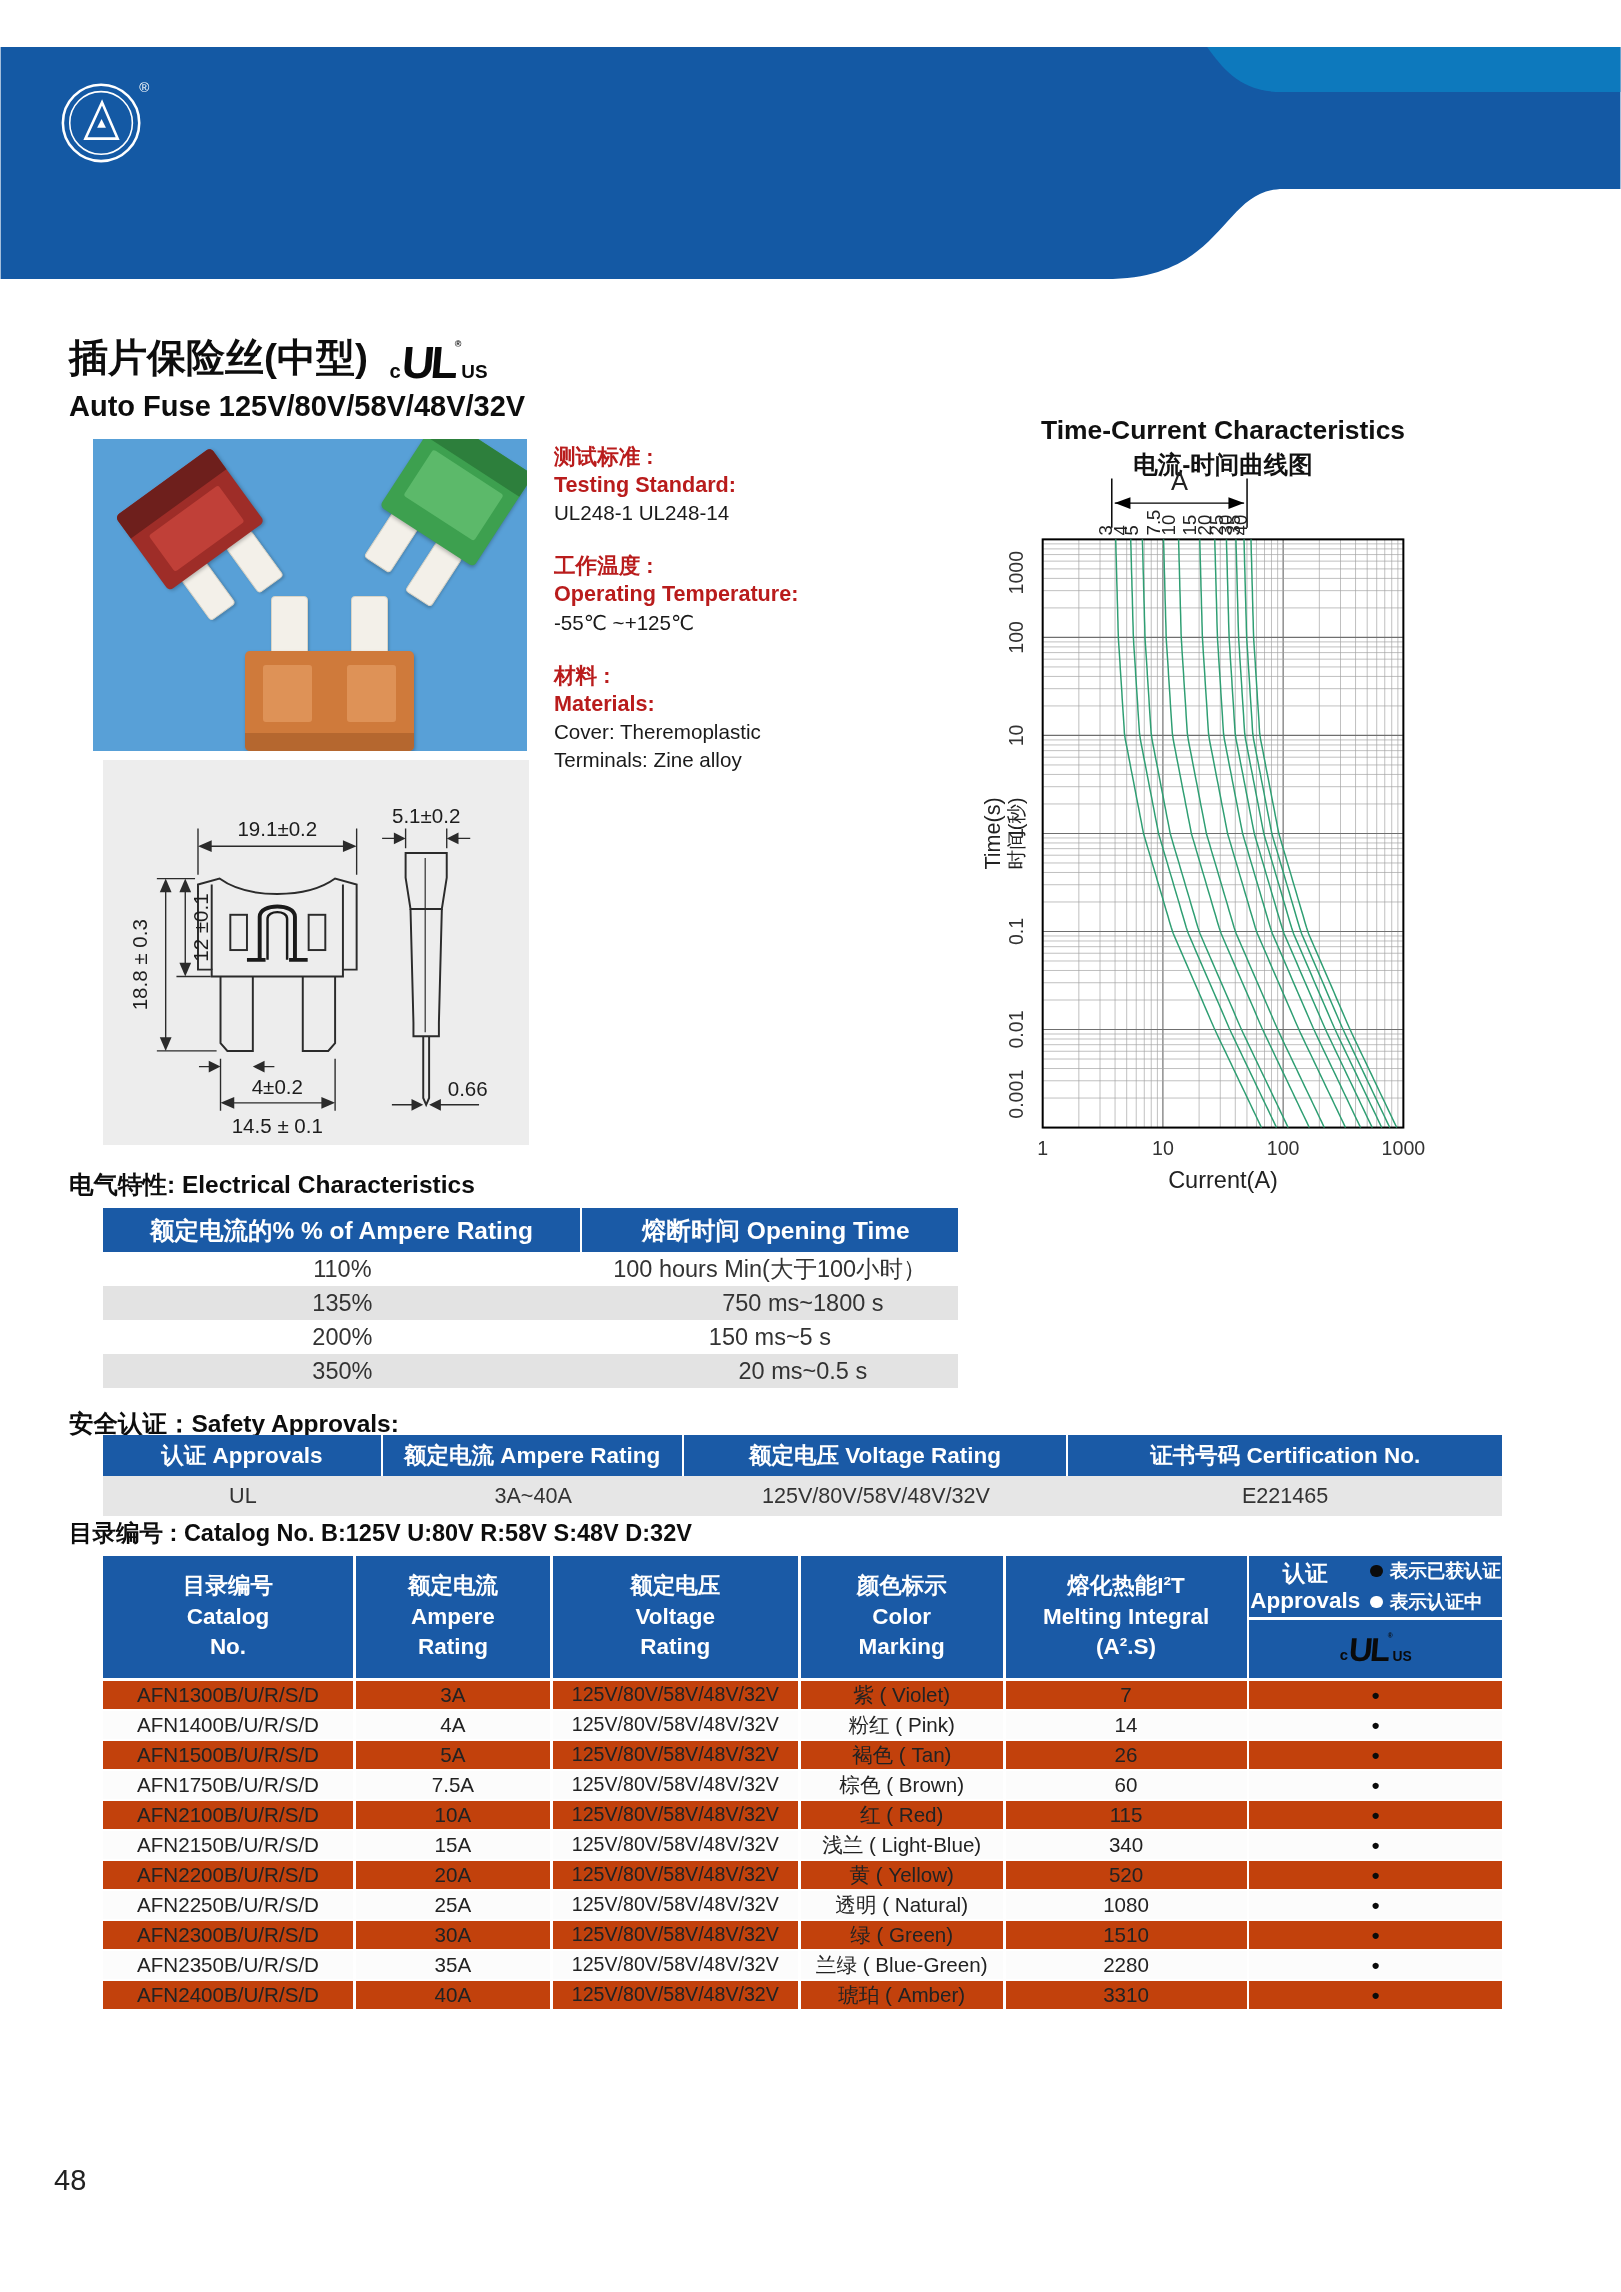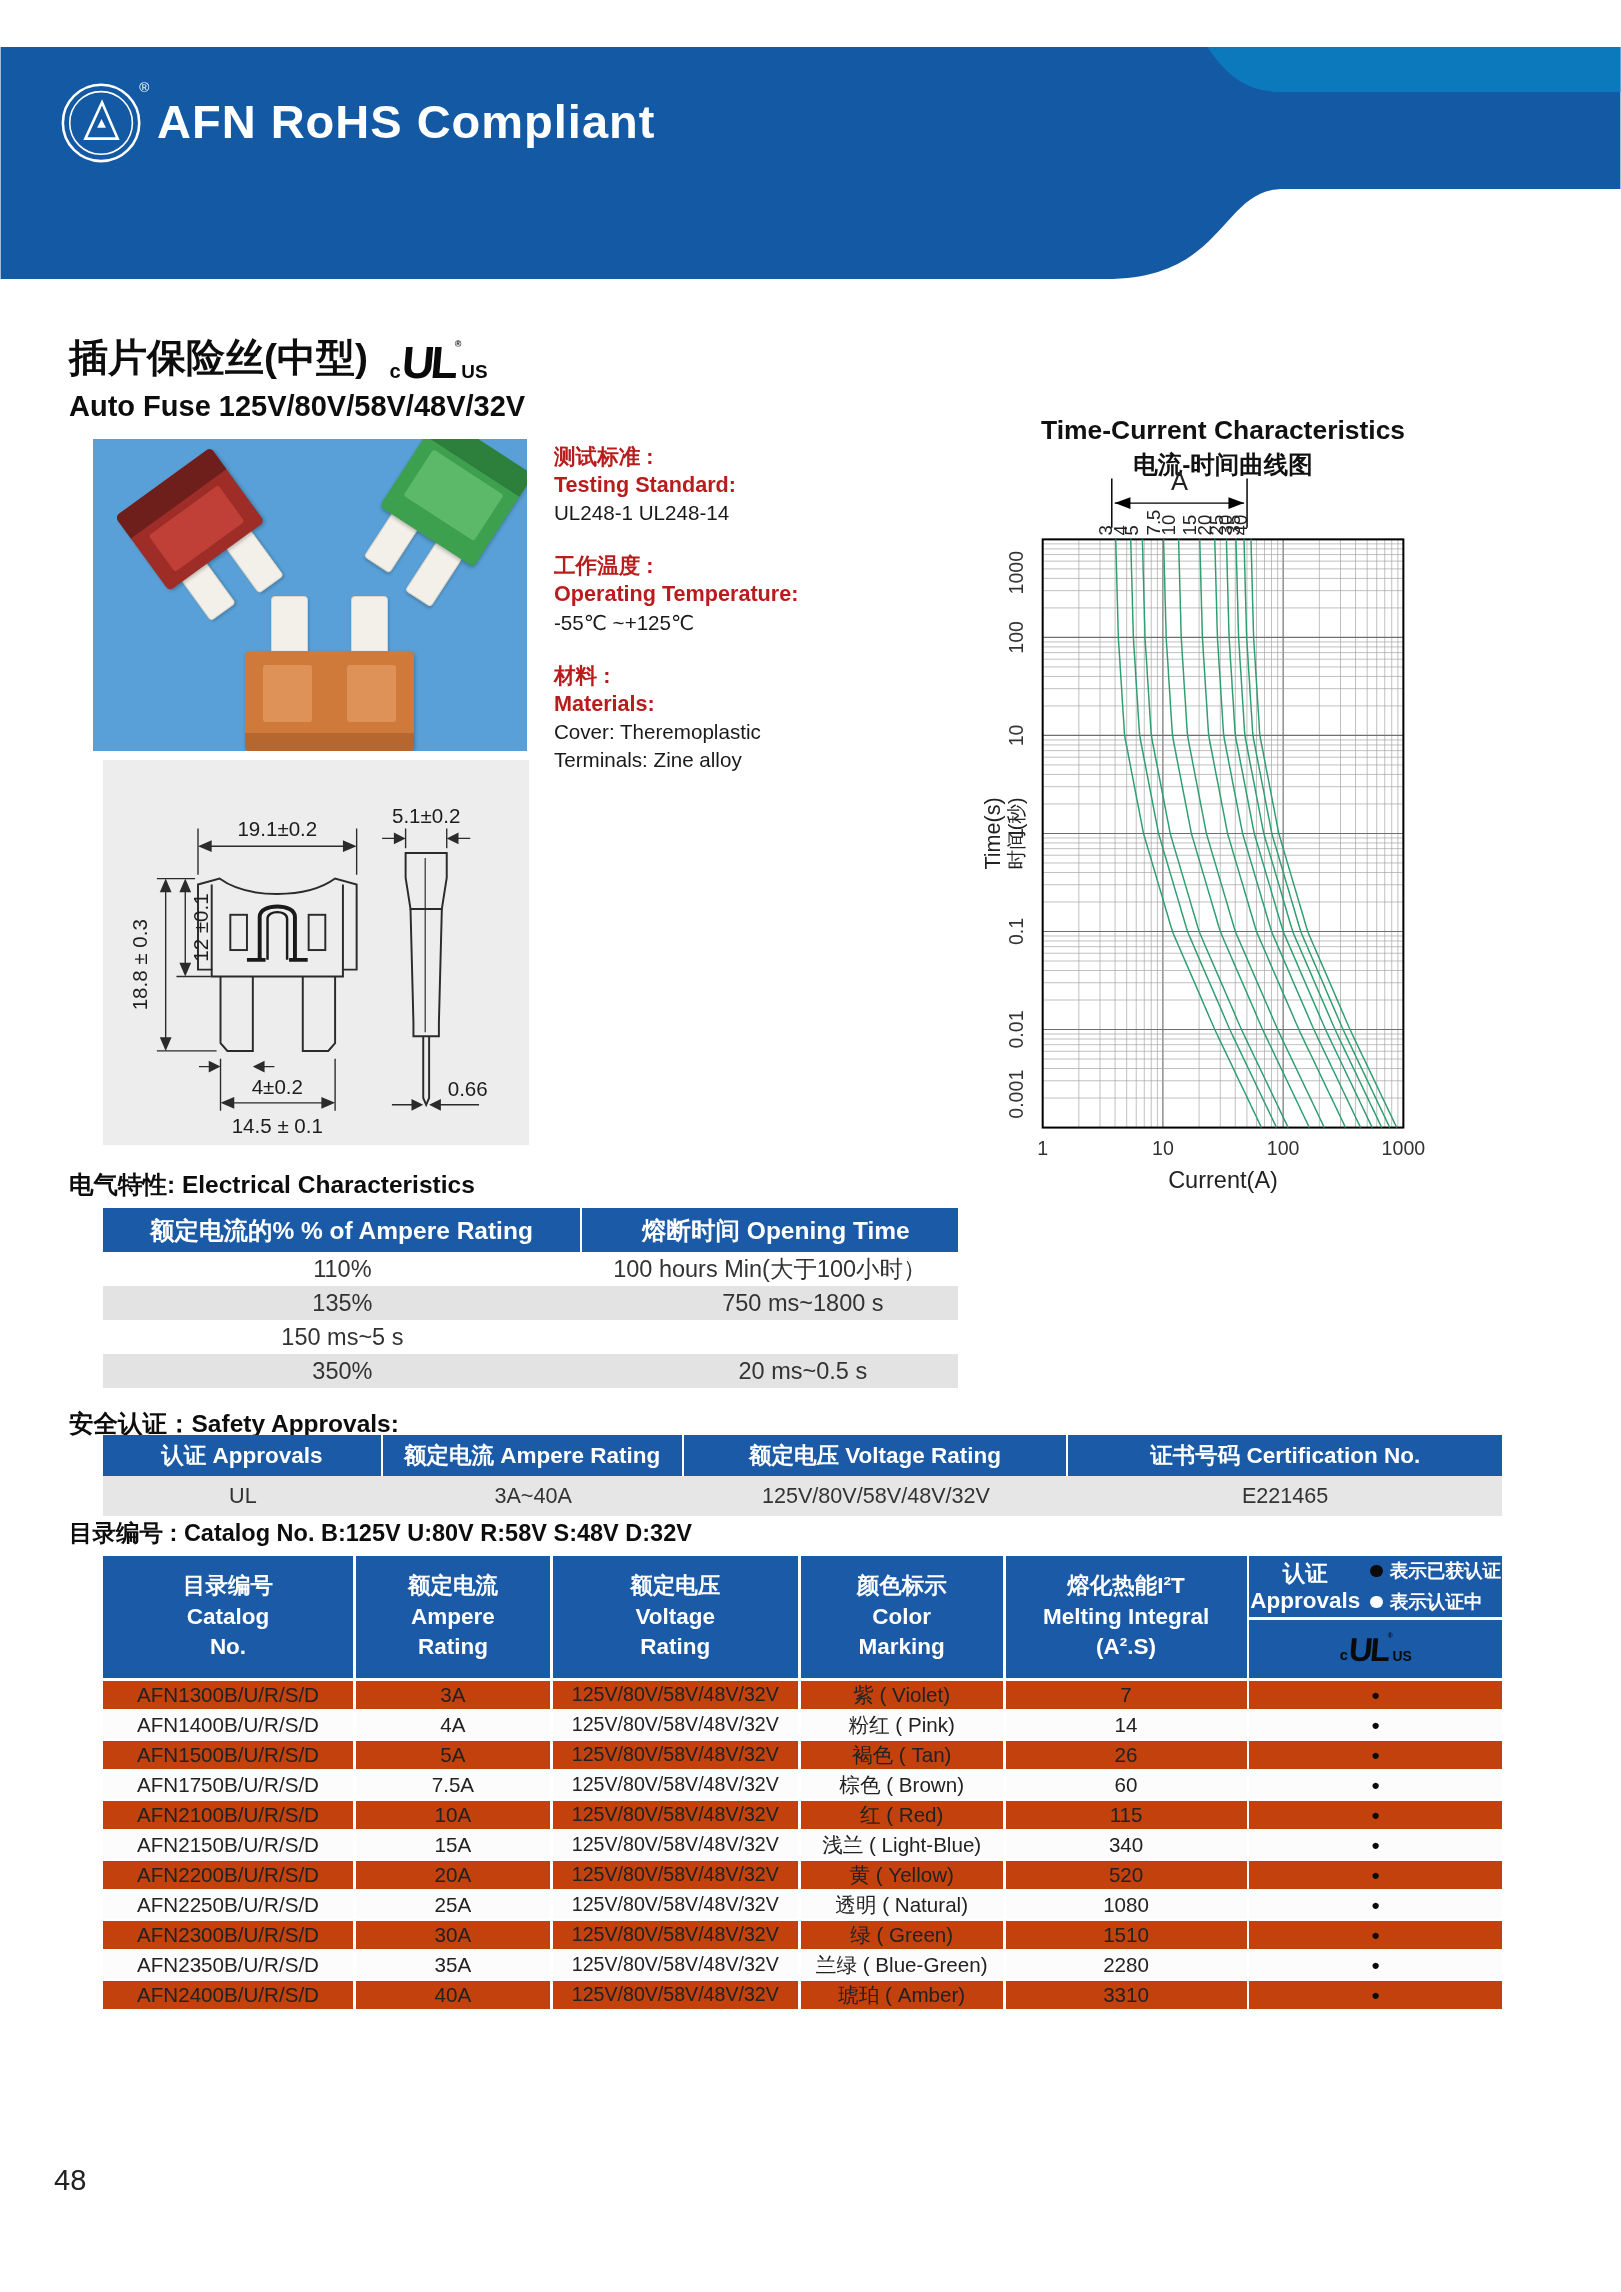--- a/index.html
+++ b/index.html
@@ -100,21 +100,20 @@
   </svg>
 
   <svg class="logo" width="94" height="94" viewBox="0 0 96 96">
     <circle cx="45" cy="50" r="39" stroke="#fff" stroke-width="2.6" fill="none"></circle>
     <circle cx="45" cy="50" r="32" stroke="#fff" stroke-width="1.6" fill="none"></circle>
     <path d="M29,66 L46,29 L62,66 Z" stroke="#fff" stroke-width="2.6" fill="none"></path>
     <path d="M41,55 L50,55 L45.5,46 Z" fill="#fff"></path>
     <text x="84" y="18" font-size="14" fill="#fff">®</text>
   </svg>
 
-  <div class="banner-title">AFN RoHS Compliant</div>
 
   <div class="prod-head">
     <span class="prod-title-cn">插片保险丝(中型)</span>
     <span class="ulmark big">
       <span class="ul-c">c</span>
         <span class="ul-ul">UL</span>
         <span class="ul-reg">®</span>
         <span class="ul-us">US</span>
     </span>
   </div>
@@ -365,20 +364,21 @@
     <div id="elec-rows">
         <div class="elec-row">
           <div class="cell">110%</div>
           <div class="cell">100  hours  Min(大于100小时）</div>
         </div>
         <div class="elec-row alt">
           <div class="cell">135%</div>
           <div class="cell">750 ms~1800 s</div>
         </div>
         <div class="elec-row">
+          <div class="cell">200%</div>
           <div class="cell">150 ms~5 s</div>
         </div>
         <div class="elec-row alt">
           <div class="cell">350%</div>
           <div class="cell">20 ms~0.5 s</div>
         </div>
       </div>
   </div>
 
   <div class="sec-head" style="left:69px;top:1407px;">安全认证：Safety Approvals:</div>

